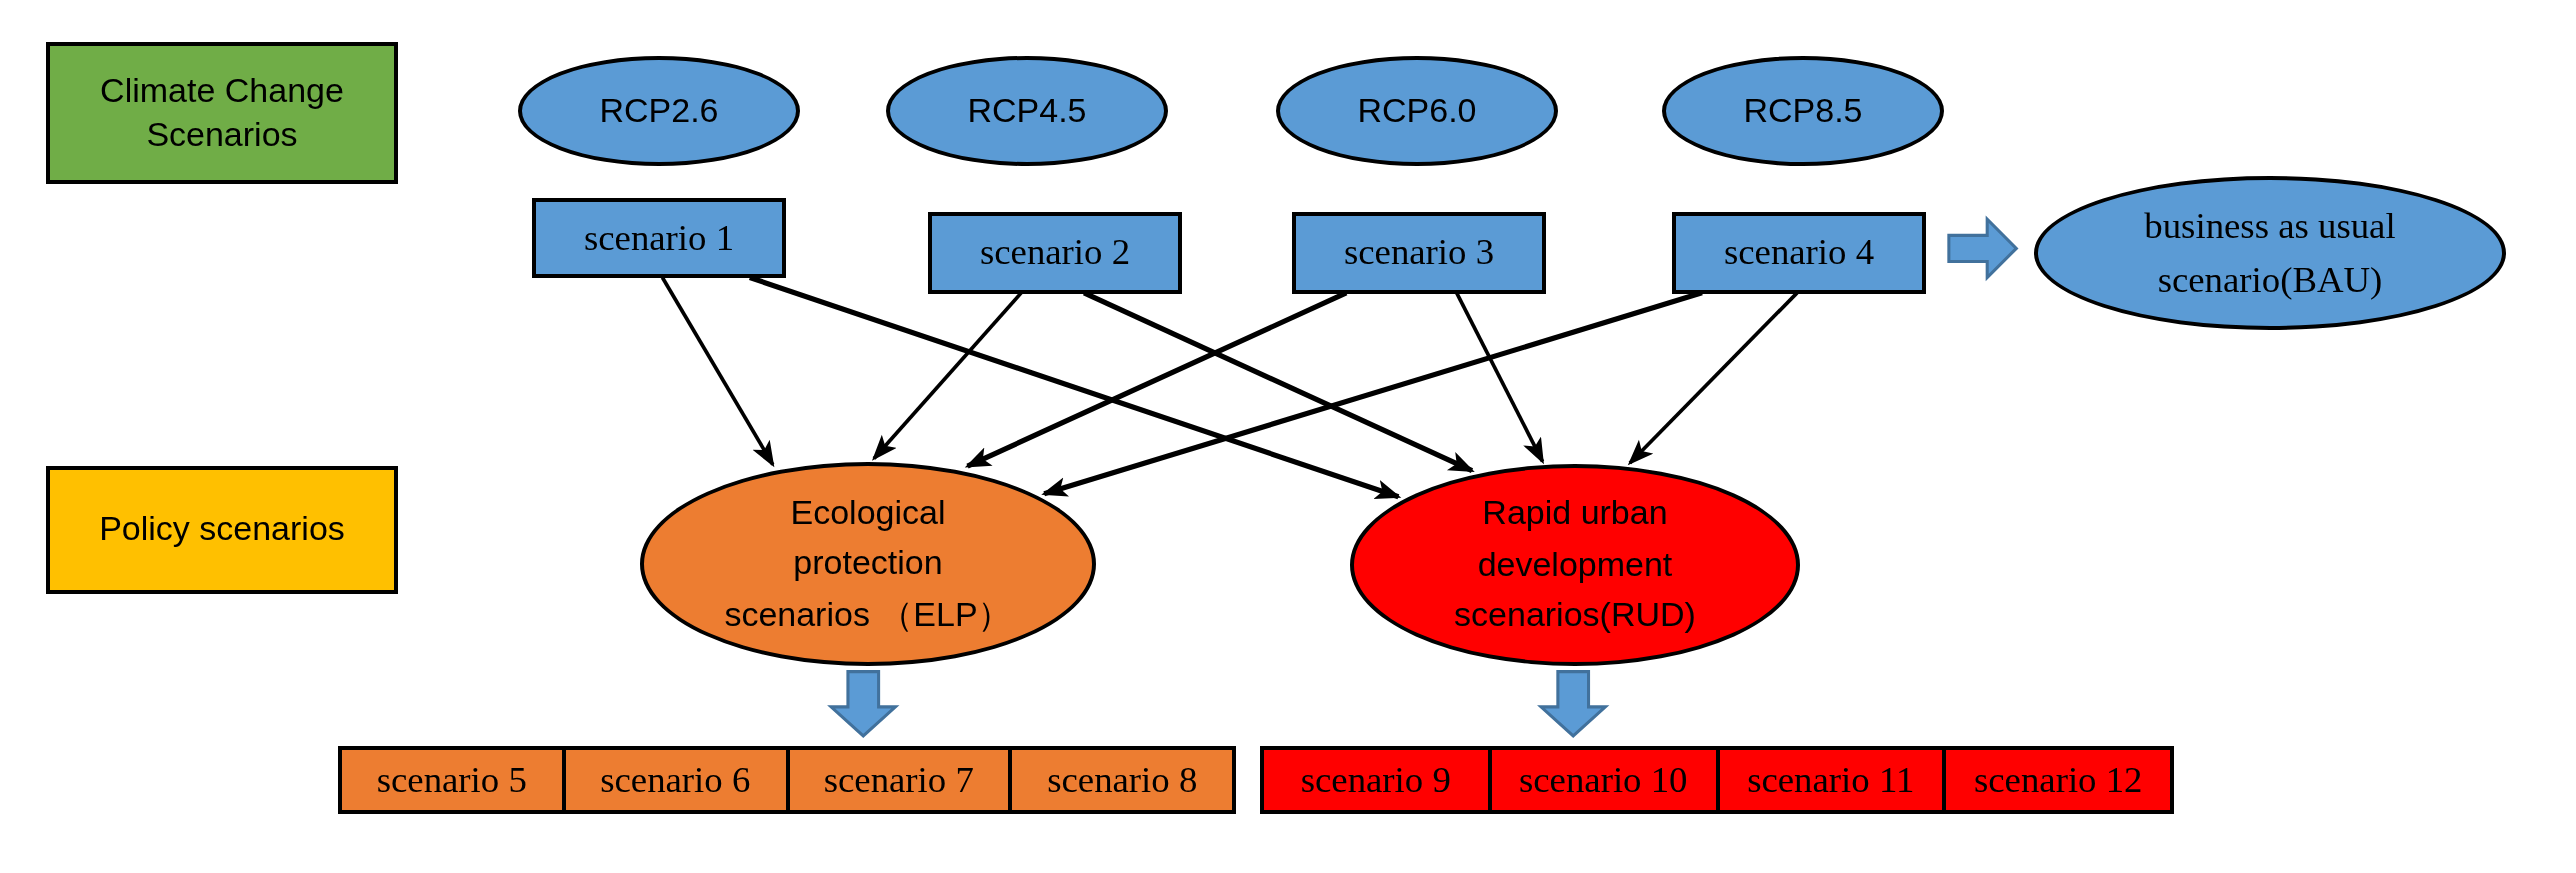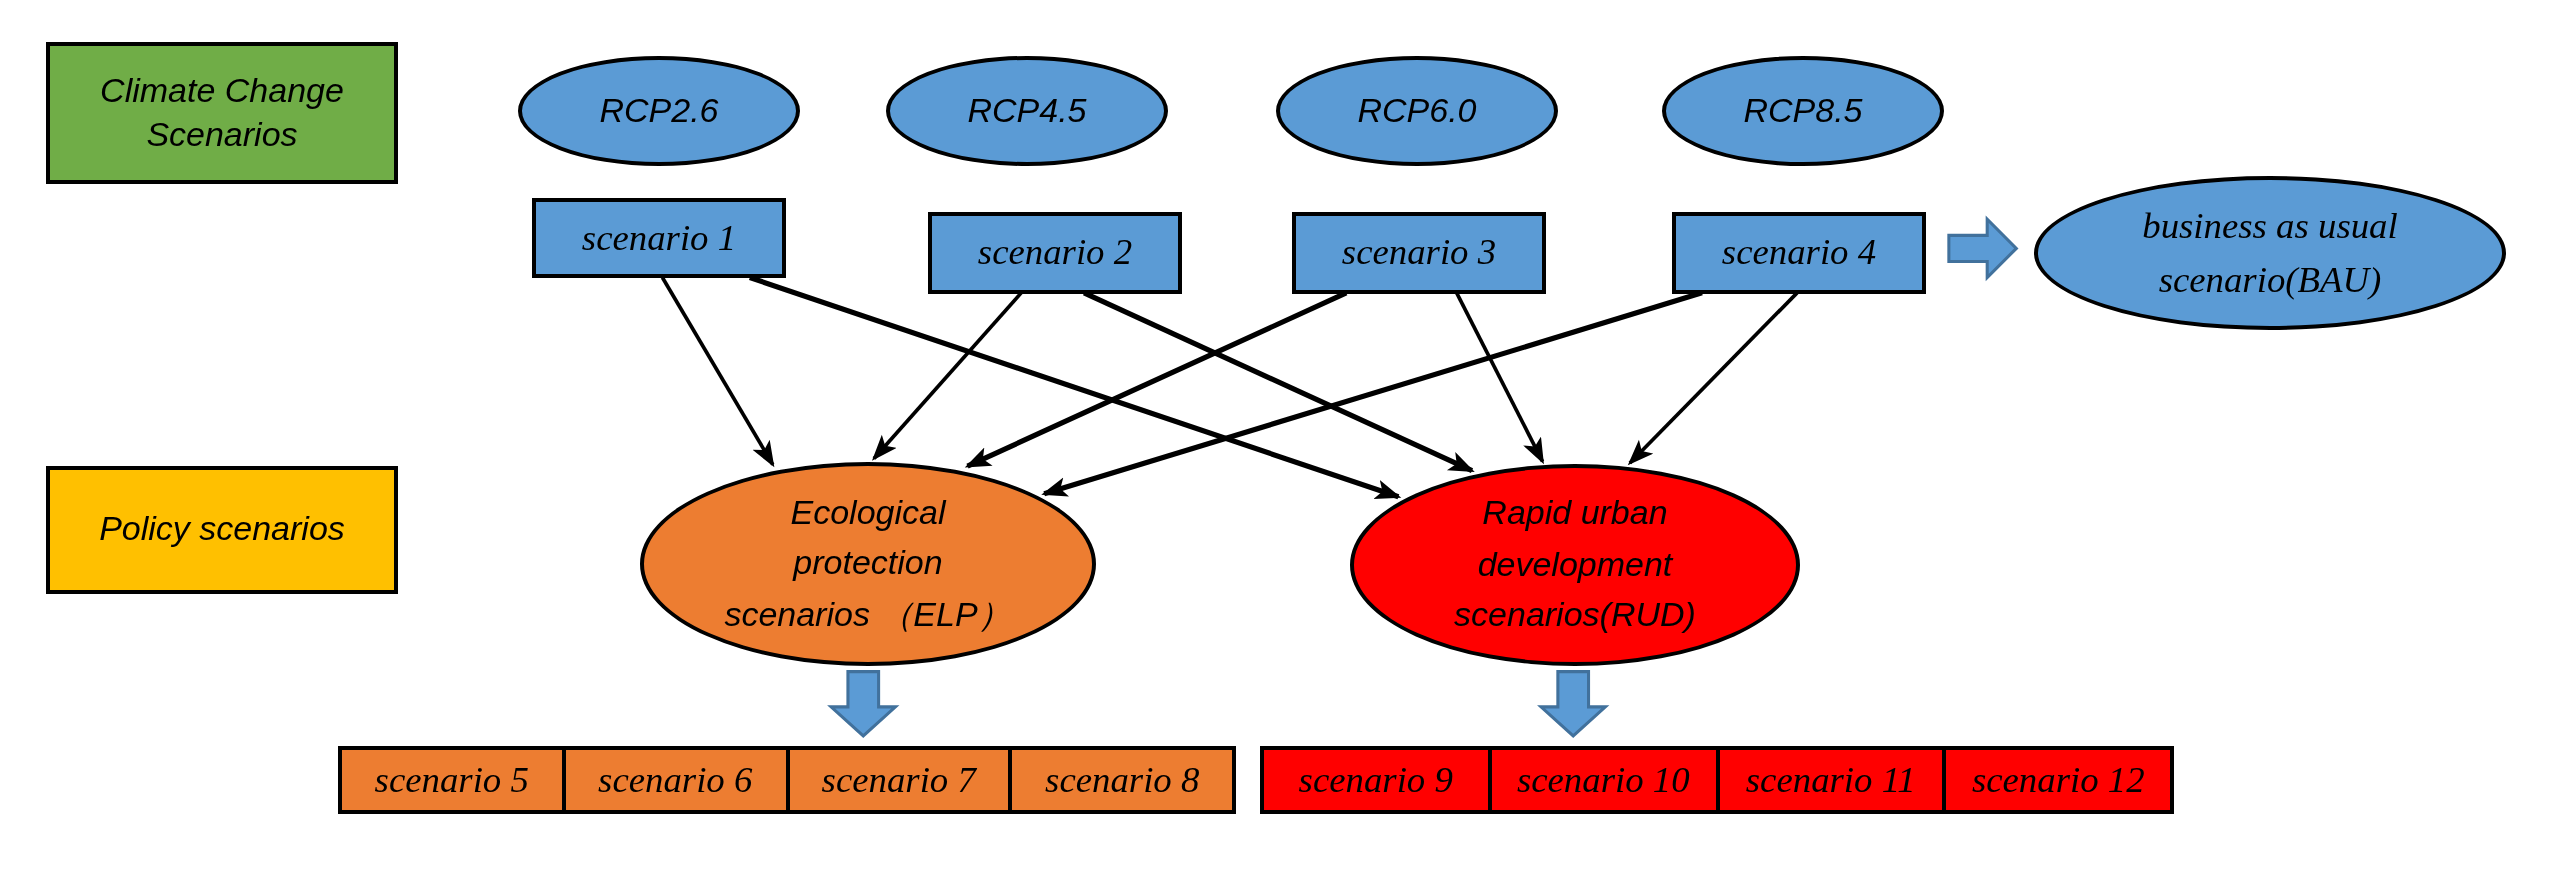--- a/index.html
+++ b/index.html
@@ -1,18 +1,18 @@
 <!DOCTYPE html>
 <html style="--shape-blue: #5B9BD5; --shape-green: #70AD47; --shape-gold: #FFC000; --shape-orange: #ED7D31; --shape-red: #FF0000; --block-arrow-fill: #5B9BD5; --block-arrow-border: #41719C; --connector-line: #000000;font-size:12.3px"><head>
 <meta charset="utf-8">
 <style>
   html, body { margin: 0; padding: 0; background: #ffffff; }
   .viewport {
     width: 2576px; height: 873px;
-    overflow: hidden; background: #ffffff; position: relative; font-style: italic;
+    overflow: hidden; background: #ffffff; position: relative;
   }
   .stage {
     width: 1288px; height: 437px;
     position: relative;
     transform: scale(2); transform-origin: 0 0;
     font-family: "Liberation Sans", sans-serif;
     color: #000;
   }
   .node { position: absolute; box-sizing: border-box; display: flex; align-items: center; justify-content: center; text-align: center; }
   .rect-label {

